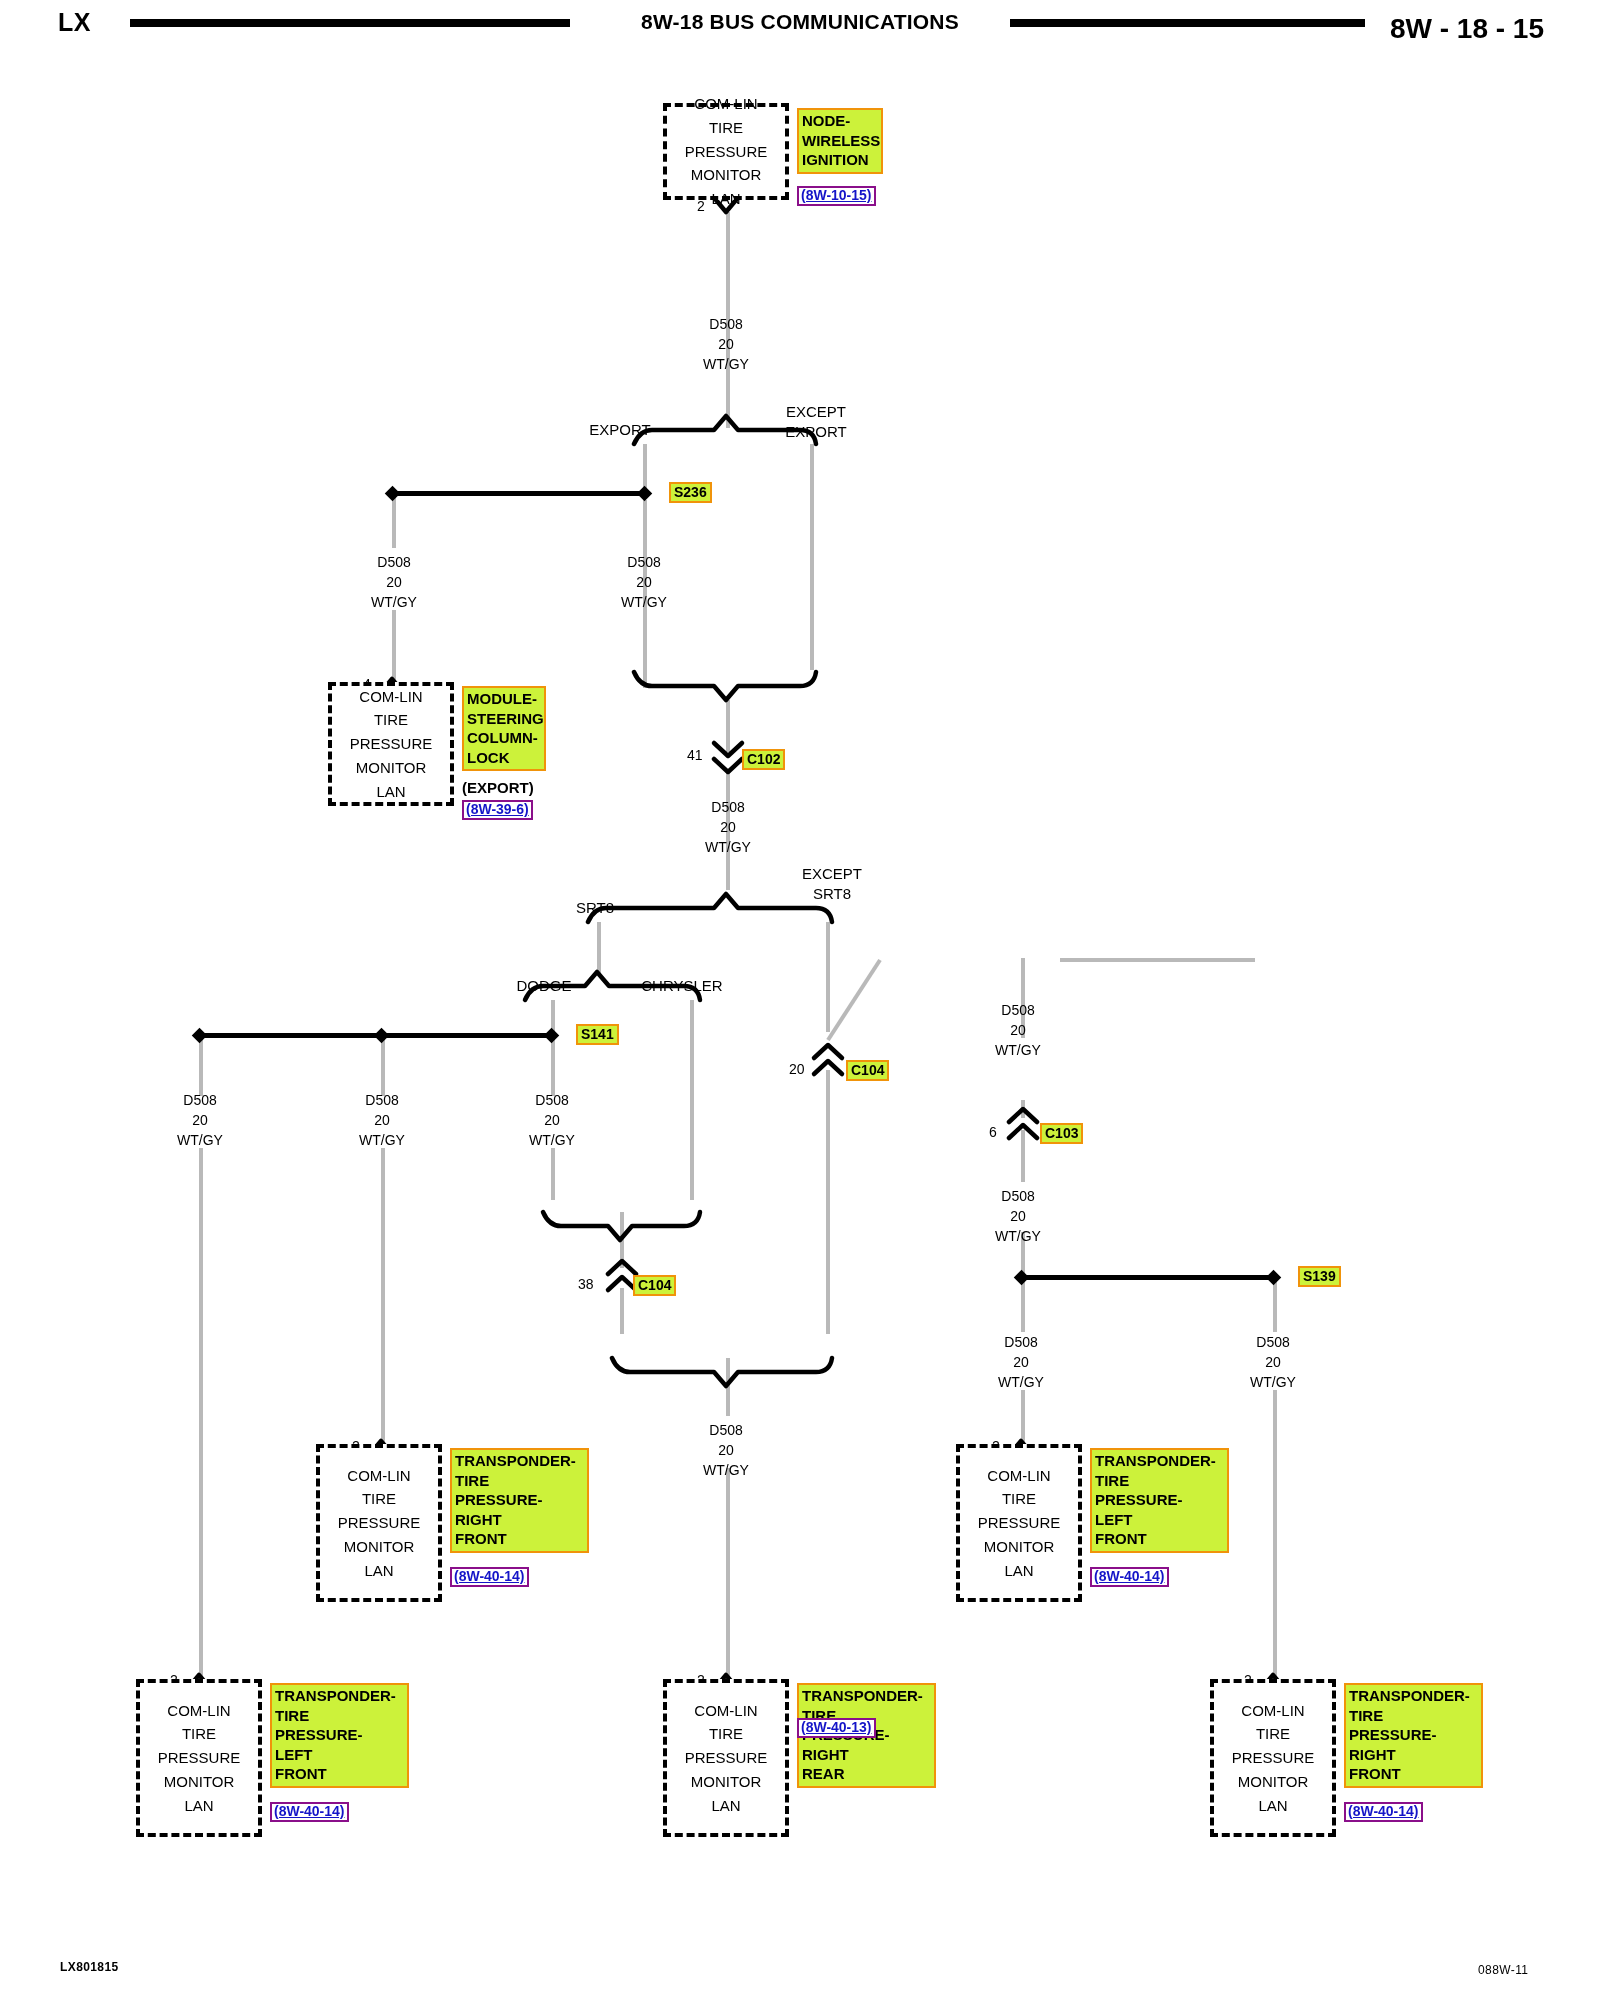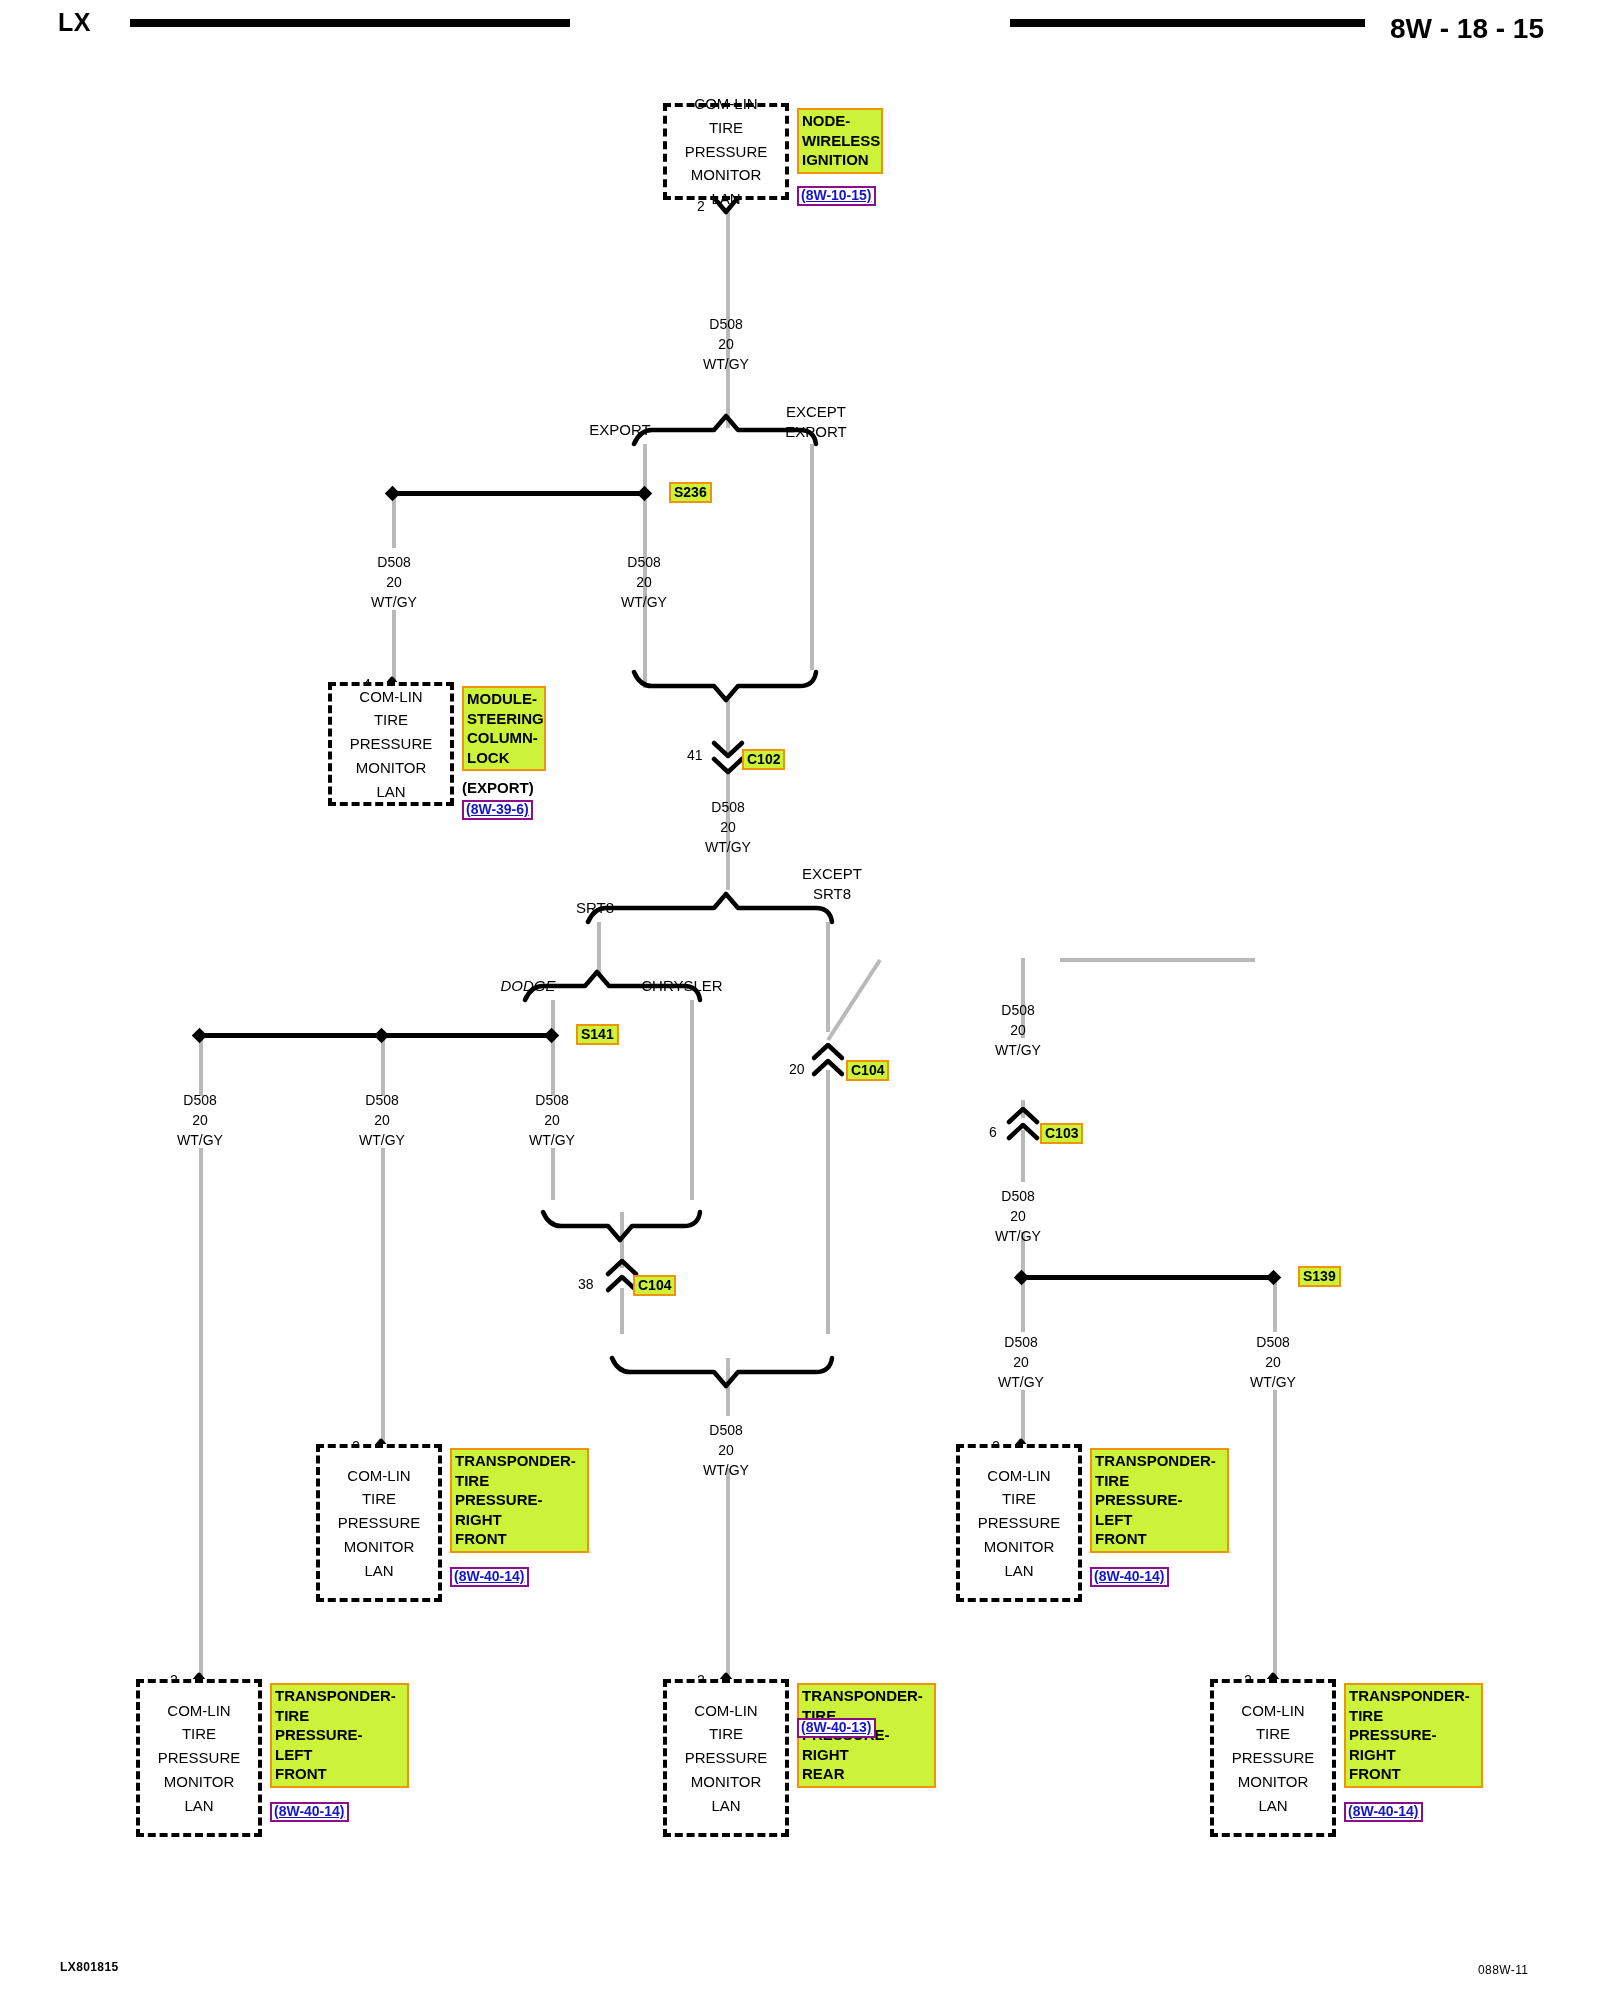--- a/index.html
+++ b/index.html
@@ -51,20 +51,21 @@
 
   
   #ov{position:absolute;left:0;top:0;width:1600px;height:2000px;pointer-events:none;}
 </style>
 </head>
 <body>
 
 <div id="hdr">
   <div class="lx">LX</div>
   <div class="bar1"></div>
+  <div class="ttl">8W-18 BUS COMMUNICATIONS</div>
   <div class="bar2"></div>
   <div class="pg">8W - 18 - 15</div>
 </div>
 
 <div>
 
   <div class="wv" style="left:726px;top:212px;height:216px;"></div>
 
   <div class="wv" style="left:643px;top:444px;height:52px;"></div>
   <div class="wv" style="left:643px;top:500px;height:188px;"></div>
@@ -233,21 +234,21 @@
   <div class="dl" style="left:560px;top:420px;width:120px;">EXPORT</div>
   <div class="dl" style="left:756px;top:402px;width:120px;">
     <div>EXCEPT</div>
     <div>EXPORT</div>
   </div>
   <div class="dl" style="left:545px;top:898px;width:100px;">SRT8</div>
   <div class="dl" style="left:772px;top:864px;width:120px;">
     <div>EXCEPT</div>
     <div>SRT8</div>
   </div>
-  <div class="dl" style="left:468px;top:976px;width:120px;font-style:italic;">DODGE</div>
+  <div class="dl" style="left:484px;top:976px;width:120px;">DODGE</div>
   <div class="dl" style="left:612px;top:976px;width:140px;">CHRYSLER</div>
 </div>
 
 <div>
   <div class="pin" style="left:697px;top:198px;">2</div>
   <div class="pin" style="left:363px;top:676px;">4</div>
   <div class="pin" style="left:687px;top:747px;">41</div>
   <div class="pin" style="left:789px;top:1061px;">20</div>
   <div class="pin" style="left:989px;top:1124px;">6</div>
   <div class="pin" style="left:578px;top:1276px;">38</div>

